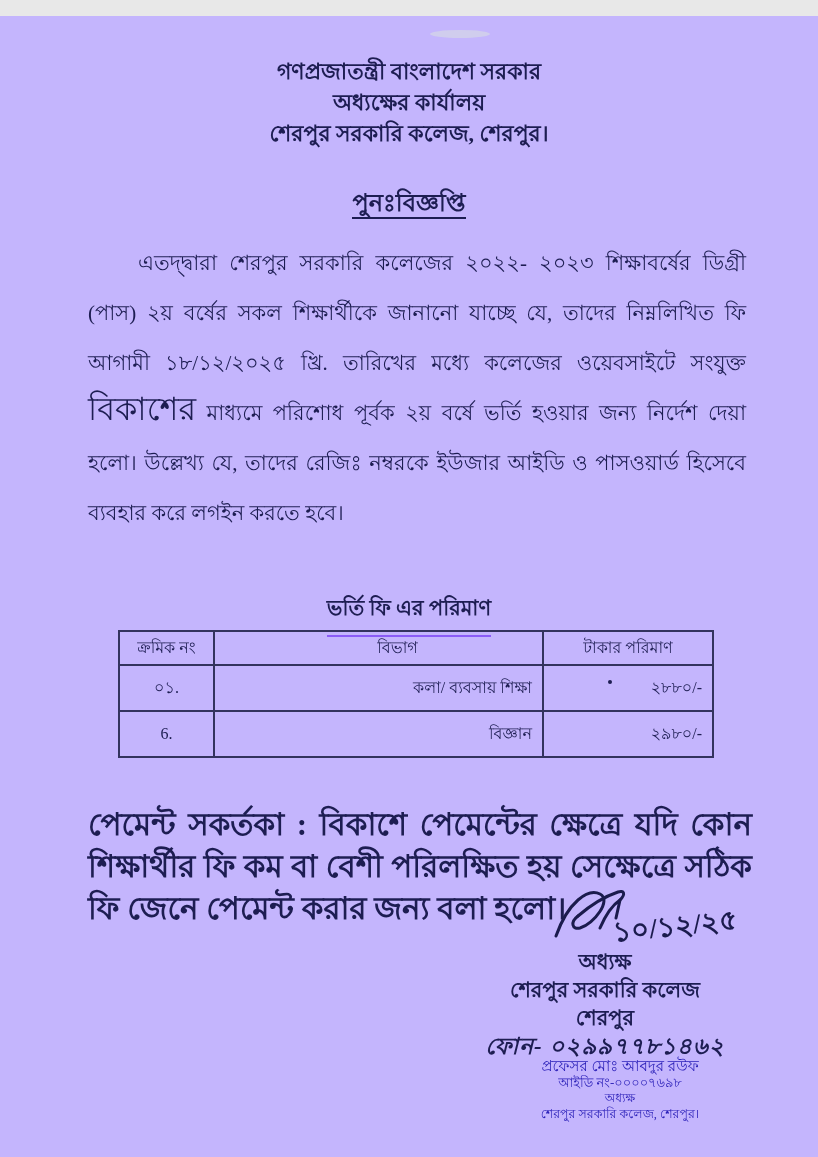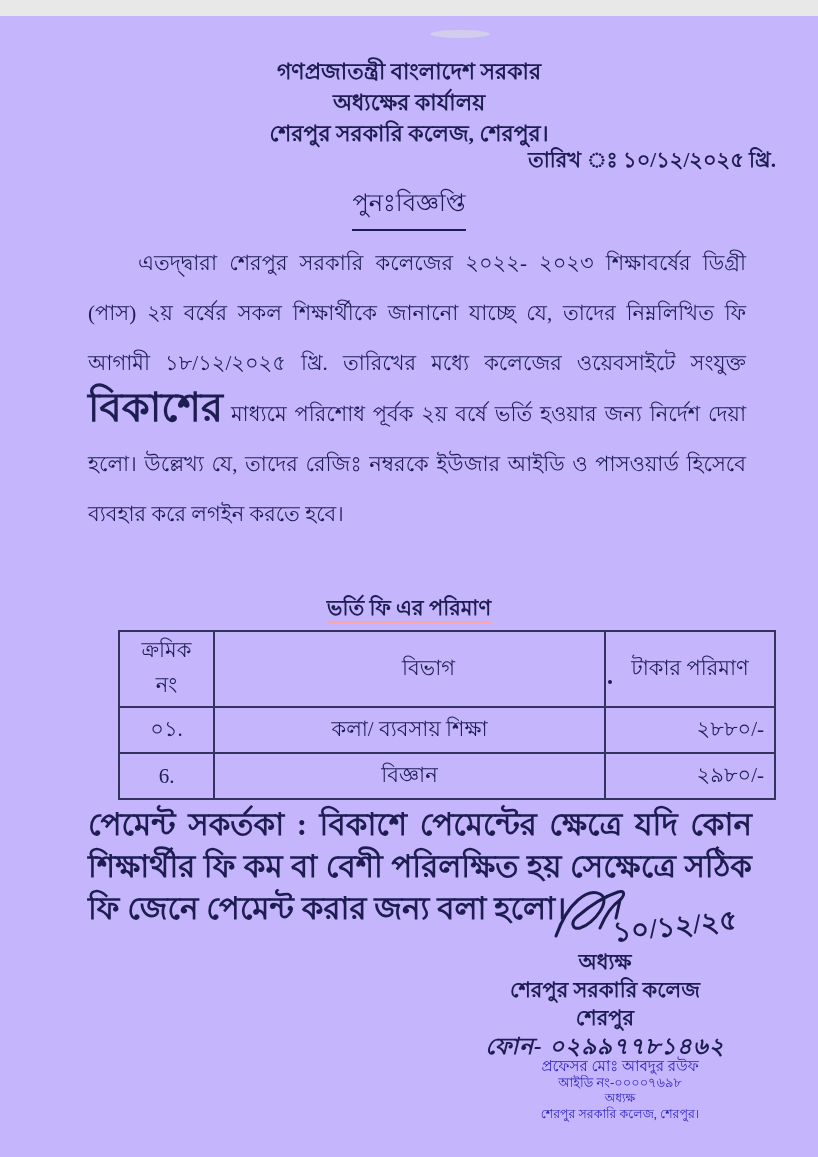--- a/index.html
+++ b/index.html
@@ -25,49 +25,49 @@
   .header .h-line { font-size: 22px; line-height: 31px; }
   .date-line {
     position: absolute; top: 128px; right: 42px;
     font-size: 21px; font-weight: bold;
   }
   .doc-title {
     position: absolute; top: 168px; left: 0; width: 100%;
     text-align: center;
   }
   .doc-title span {
-    font-size: 24px; font-weight: normal;
-    border-bottom: 2px solid #1d1d52; padding-bottom: 13px;
+    font-size: 24px; font-weight: bold;
+    border-bottom: 2px solid #1d1d52; padding-bottom: 1px;
   }
   .para {
     position: absolute; left: 88px; width: 658px;
     font-size: 21px; text-align: justify;
   }
   .para-1 { top: 222px; line-height: 50px; text-indent: 50px; }
-  .bkash-big { font-size: 40px; font-weight: bold; line-height: 1; }
+  .bkash-big { font-size: 32px; font-weight: normal; line-height: 1; }
   .note-para { top: 448px; line-height: 44px; font-weight: bold; }
   .table-caption {
     position: absolute; top: 576px; left: 0; width: 100%;
     text-align: center;
   }
   .table-caption span {
     font-size: 21px; font-weight: bold;
-    border-bottom: 2px solid #fca5a5; padding-bottom: 1px;
+    border-bottom: 2px solid #8b5cf6; padding-bottom: 15px;
   }
   table.fee-table {
-    position: absolute; top: 614px; left: 118px; width: 658px;
-    border-collapse: collapse; font-size: 21px;
+    position: absolute; top: 614px; left: 118px; width: 596px;
+    border-collapse: collapse; font-size: 16px;
   }
   .fee-table th, .fee-table td {
     border: 2px solid #33335e; padding: 2px 10px;
   }
   .fee-table th { font-weight: normal; height: 34px; }
   .fee-table td { height: 46px; }
   .col-serial { width: 95px; text-align: center; }
-  .col-dept  { text-align: center; }
+  .col-dept  { text-align: right; }
   th.col-dept { text-align: center; padding-left: 48px; }
   .col-amount { width: 170px; text-align: right; }
   th.col-amount { text-align: center; }
   .stray-dot {
     position: absolute; top: 664px; left: 608px; width: 4px; height: 4px;
     background: #1d1d52; border-radius: 50%;
   }
   .warning-para {
     position: absolute; top: 788px; left: 88px; width: 664px;
     font-size: 31px; line-height: 42px; font-weight: bold; text-align: justify;
@@ -94,21 +94,20 @@
 <div class="page">
 
   <div class="smudge"></div>
 
   <div class="header">
     <div class="h-line">গণপ্রজাতন্ত্রী বাংলাদেশ সরকার</div>
     <div class="h-line">অধ্যক্ষের কার্যালয়</div>
     <div class="h-line">শেরপুর সরকারি কলেজ, শেরপুর।</div>
   </div>
 
-  <div class="date-line">তারিখ ঃ ১০/১২/২০২৫ খ্রি.</div>
 
   <div class="doc-title">
     <span>পুনঃবিজ্ঞপ্তি</span>
   </div>
 
   <div class="para para-1"><span>এতদ্দ্বারা শেরপুর সরকারি কলেজের ২০২২- ২০২৩ শিক্ষাবর্ষের ডিগ্রী (পাস) ২য় বর্ষের সকল শিক্ষার্থীকে জানানো যাচ্ছে যে, তাদের নিম্নলিখিত ফি আগামী ১৮/১২/২০২৫ খ্রি. তারিখের মধ্যে কলেজের ওয়েবসাইটে সংযুক্ত </span><span class="bkash-big">বিকাশের</span><span> মাধ্যমে পরিশোধ পূর্বক ২য় বর্ষে ভর্তি হওয়ার জন্য নির্দেশ দেয়া হলো। উল্লেখ্য যে, তাদের রেজিঃ নম্বরকে ইউজার আইডি ও পাসওয়ার্ড হিসেবে ব্যবহার করে লগইন করতে হবে।</span></div>
 
 
   <div class="table-caption">
     <span>ভর্তি ফি এর পরিমাণ</span>

